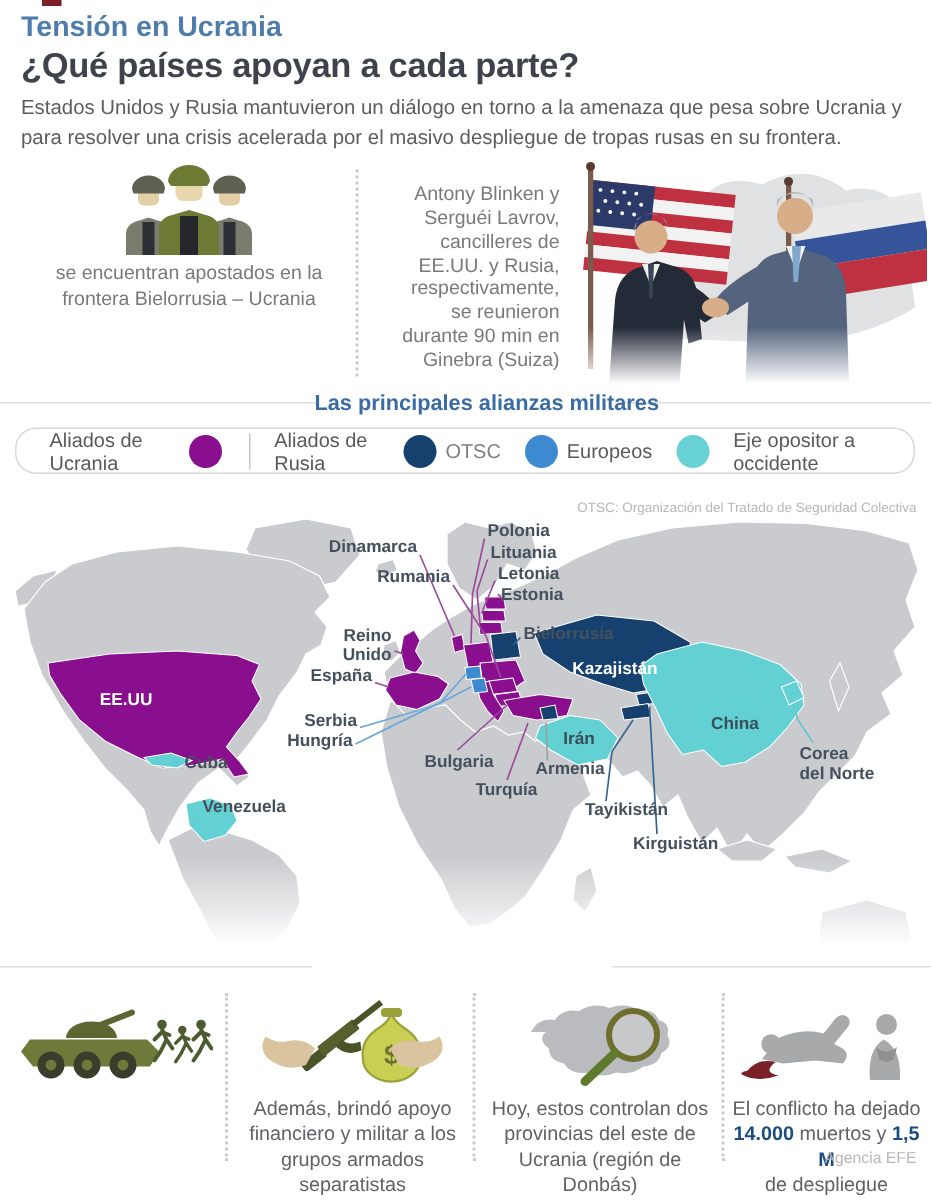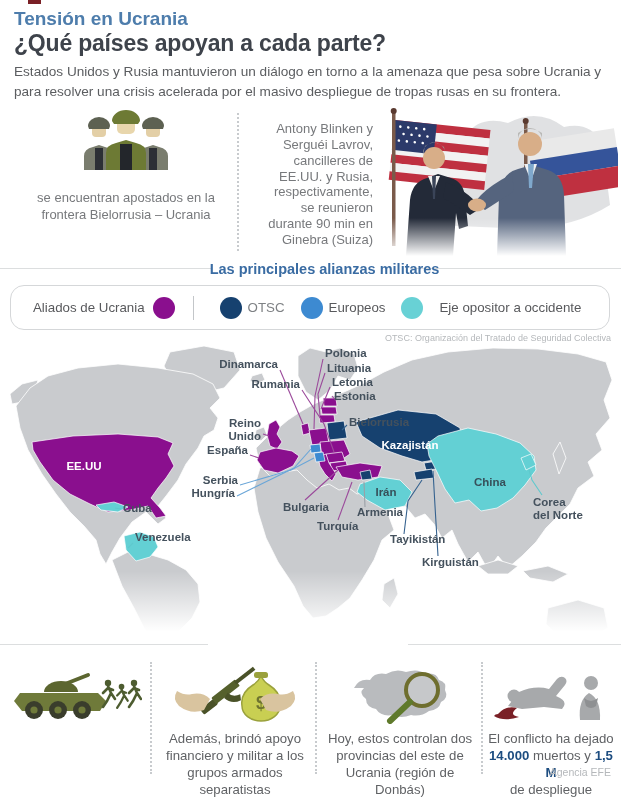--- a/index.html
+++ b/index.html
@@ -10,38 +10,38 @@
   
   .corner-sq{left:28px;top:0;width:13px;height:4px;background:#7a2026;}
   .kicker{left:14px;top:8px;font-size:19px;font-weight:bold;color:#4e7dac;}
   .title{left:14px;top:30px;font-size:23px;font-weight:bold;color:#3e434b;letter-spacing:-0.2px;}
   .intro{left:14px;top:62px;width:600px;font-size:13.6px;line-height:1.48;color:#5b5d60;}
   
   .troops{left:14px;top:110px;width:224px;text-align:center;}
   .troops svg{display:block;margin:0 auto;}
   .troops-figure{font-size:25px;font-weight:bold;color:#1d4d80;line-height:1.05;margin-top:4px;}
   .troops-label{font-size:25px;font-weight:bold;color:#1d4d80;line-height:1.05;}
-  .troops-caption{font-size:13px;color:#77797c;line-height:1.28;margin-top:20px;}
+  .troops-caption{font-size:13px;color:#77797c;line-height:1.28;margin-top:4px;}
   .vdot{border-left:2px dotted #c8cbce;}
   .div-top{left:237px;top:113px;height:138px;width:0;}
   
   .meeting-caption{top:121px;right:248px;width:120px;text-align:right;font-size:13px;
                    line-height:1.22;color:#77797c;}
   .photo{left:376px;top:106px;}
   
   .rule{height:1px;background:#dcdedf;}
   .sec-title{width:621px;text-align:center;font-size:14.5px;font-weight:bold;color:#3a6ca3;}
   .sec1-title{left:14px;top:261px;}
   .sec1-rl{left:0;top:268px;width:212px;}
   .sec1-rr{left:412px;top:268px;width:209px;}
   .sec2-title{left:0;top:637px;}
   .sec2-rl{left:0;top:644px;width:208px;}
   .sec2-rr{left:408px;top:644px;width:213px;}
   
-  .legend{left:10px;top:285px;width:600px;height:45px;border:1.5px solid #d5d7d9;border-radius:14px;
+  .legend{left:10px;top:285px;width:600px;height:31px;border:1.5px solid #d5d7d9;border-radius:14px;
           box-sizing:border-box;display:flex;align-items:center;padding:0 12px;}
   .legend .lab{font-size:13.3px;color:#58595c;}
   .legend .dot{width:22px;height:22px;border-radius:50%;flex:0 0 auto;}
   .legend .sep{width:1px;height:24px;background:#c3c6c9;margin:0 16px 0 18px;}
   .otsc-note{right:10px;top:333px;font-size:9px;color:#b5b8bb;}
   
   .map{left:8px;top:346px;}
   .map text{font-size:11.5px;font-weight:600;fill:#44515d;}
   .map .inlab{fill:#fff;}
   .map .darklab{fill:#37505a;}
@@ -169,20 +169,21 @@
   </svg>
 
   <div class="abs rule sec1-rl"></div>
   <div class="abs rule sec1-rr"></div>
   <div class="abs sec-title sec1-title">Las principales alianzas militares</div>
 
   <div class="abs legend">
     <span class="lab" style="margin-left:10px">Aliados de Ucrania</span>
     <span class="dot" style="background:#8a0f8e;margin-left:8px"></span>
     <span class="sep"></span>
+    <span class="lab">Aliados de Rusia</span>
     <span class="dot" style="background:#16416f;margin-left:10px"></span>
     <span class="lab" style="margin-left:6px;color:#7e8184">OTSC</span>
     <span class="dot" style="background:#3d8ad1;margin-left:16px"></span>
     <span class="lab" style="margin-left:6px">Europeos</span>
     <span class="dot" style="background:#68d1d5;margin-left:16px"></span>
     <span class="lab" style="margin-left:16px">Eje opositor a occidente</span>
   </div>
   <div class="abs otsc-note">OTSC: Organización del Tratado de Seguridad Colectiva</div>
 
   <svg class="abs map" width="605" height="296" viewBox="0 0 605 296">

